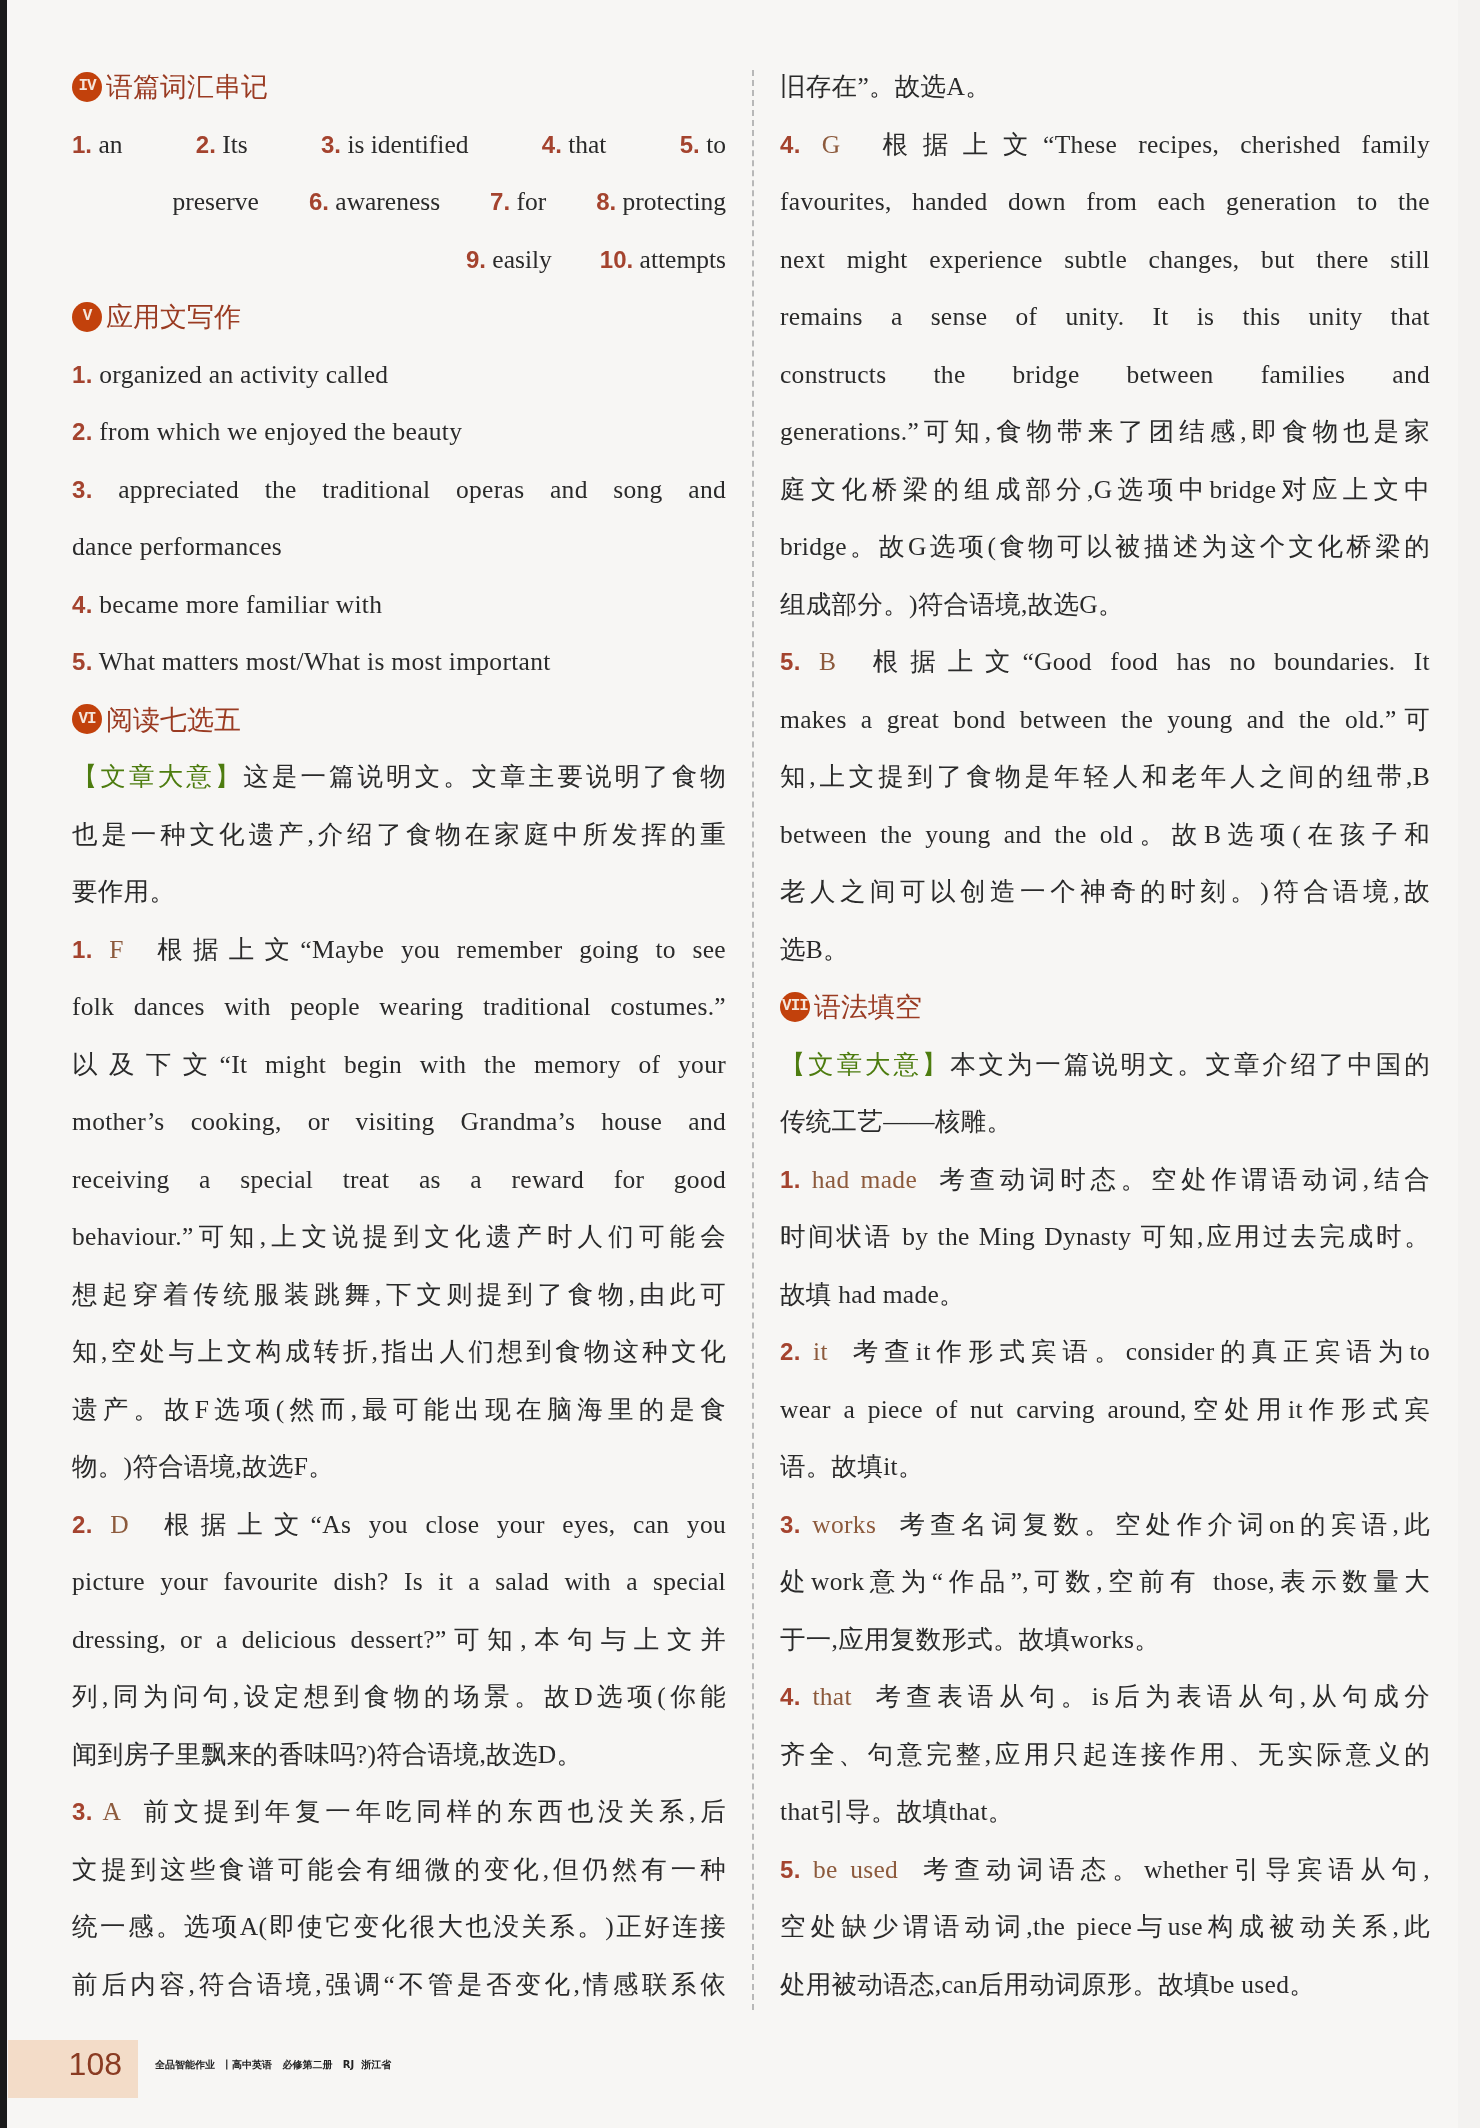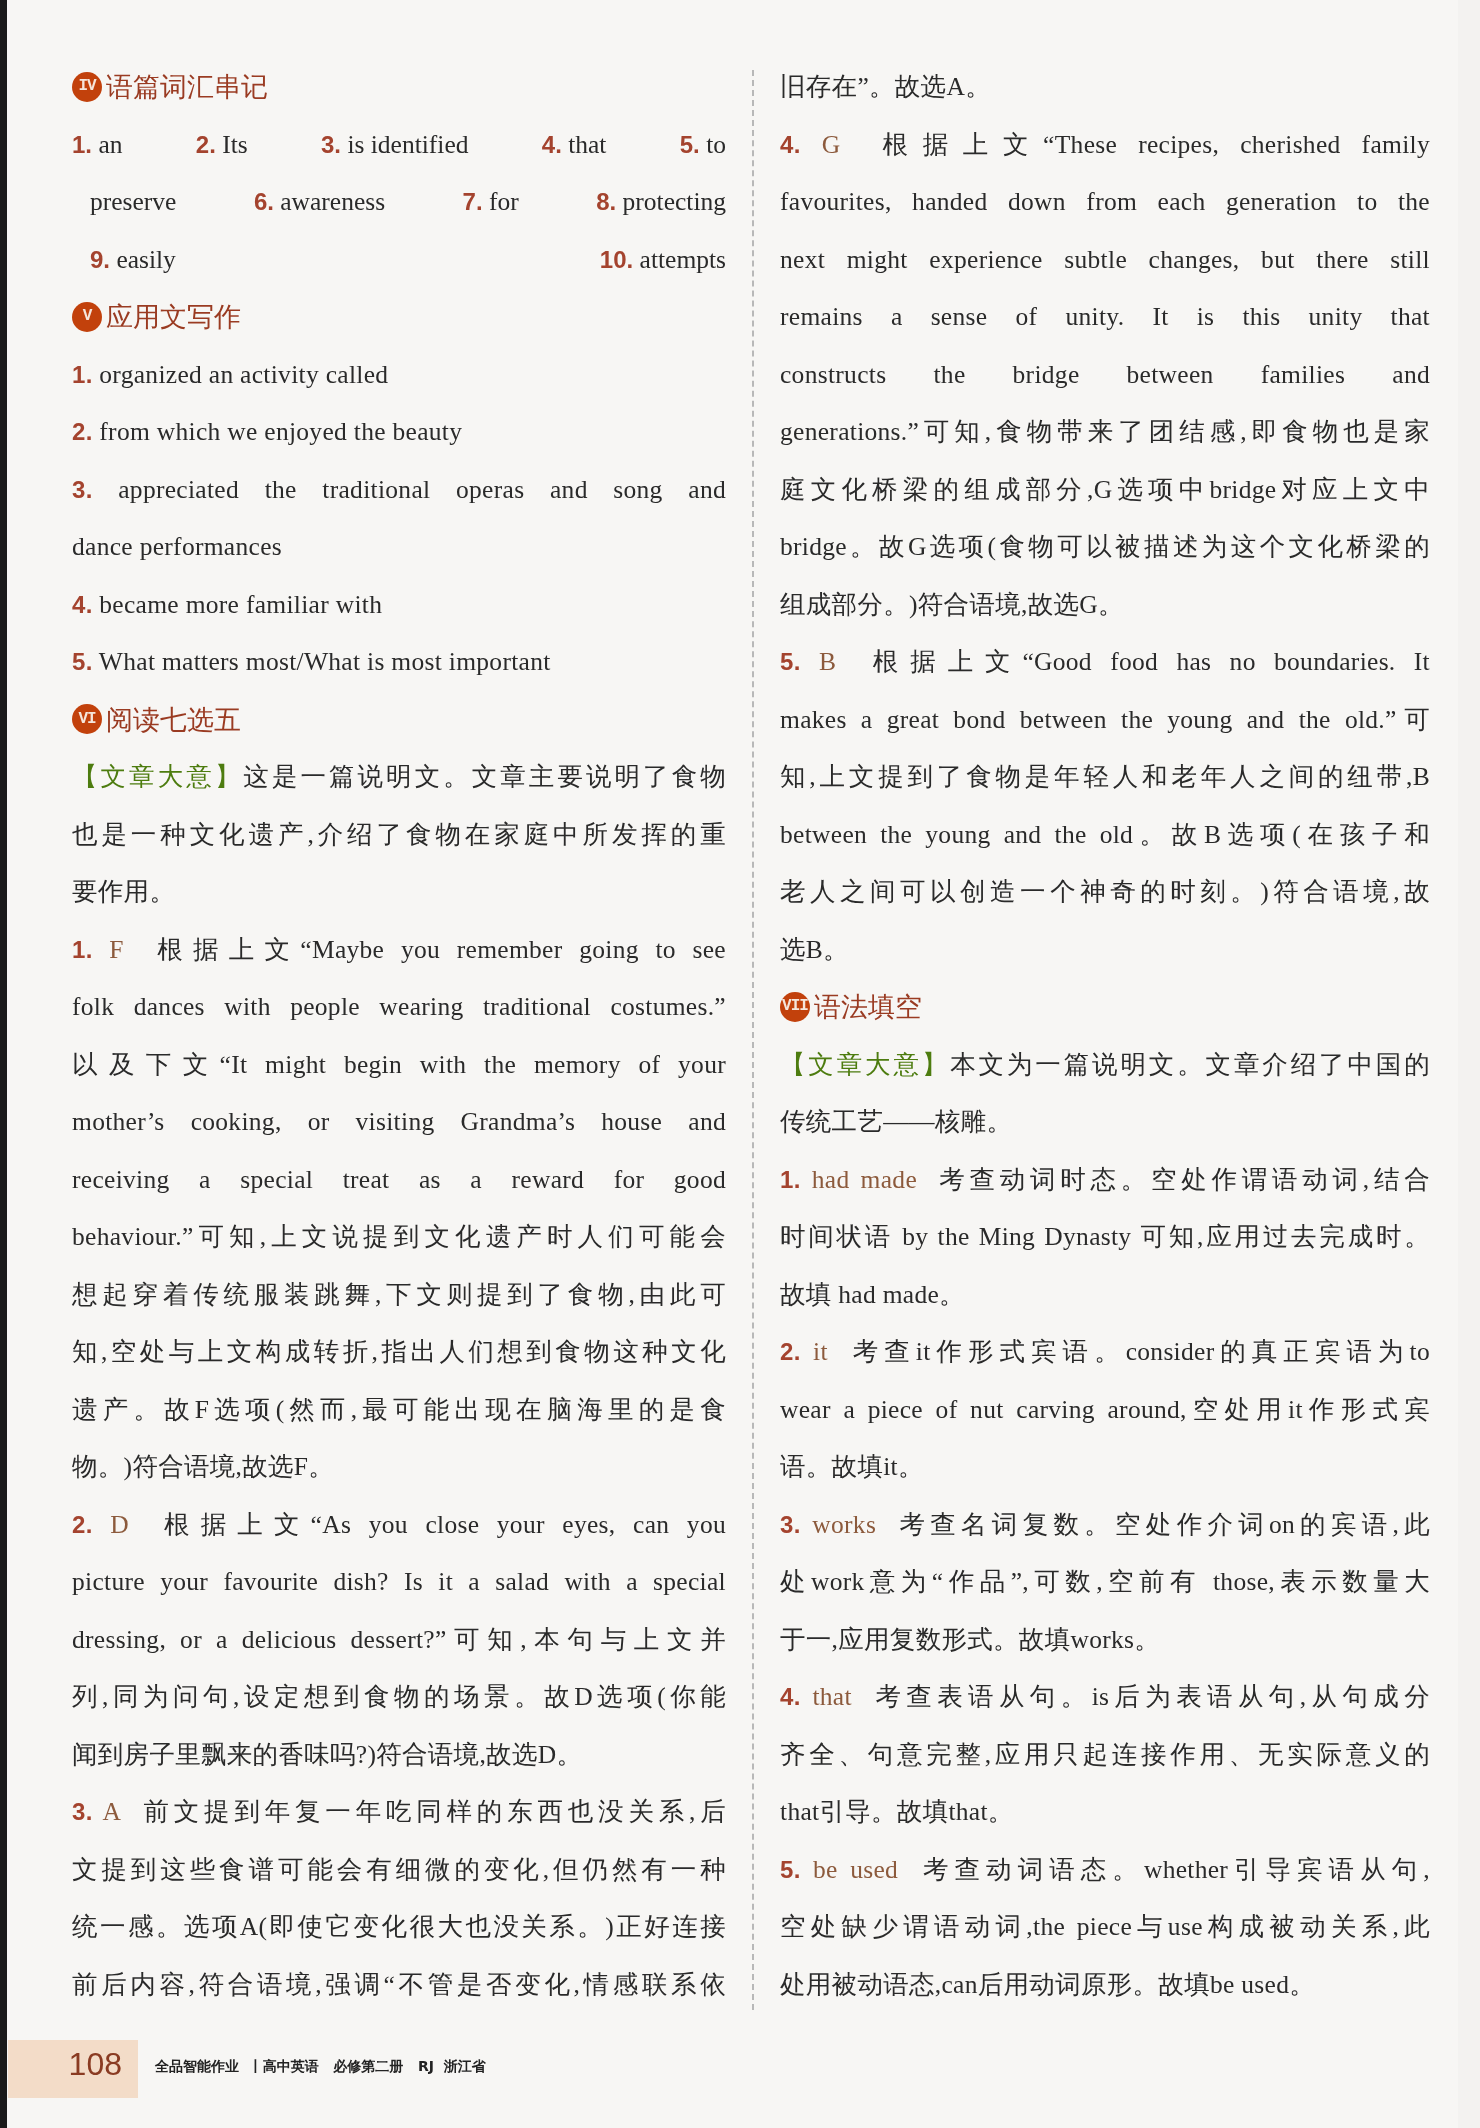--- a/index.html
+++ b/index.html
@@ -29,26 +29,26 @@
   .tag { color: #4d7c0f; }
 
   .sec-head { height: 57.5px; line-height: 57.5px; font-size: 27px; color: #9a3b22;
     font-family: "DejaVu Sans", "Liberation Sans", sans-serif; display: flex; align-items: center; }
   .badge { display: inline-flex; align-items: center; justify-content: center;
     width: 30px; height: 30px; border-radius: 50%; background: #c2410c; color: #f5e6dc;
     font-family: Liberation Mono, monospace; font-size: 16px; font-weight: bold; margin-right: 4px;
     letter-spacing: -1px; }
 
   .vocab-row { display: flex; justify-content: space-between; font-size: 25.5px; height: 57.5px; line-height: 57.5px; white-space: nowrap; }
-  .vocab-row.left { justify-content: space-between; gap: 48px; margin-left: 18px; }
+  .vocab-row.left { justify-content: flex-end; gap: 48px; margin-left: 18px; }
 
   .footer { position: absolute; left: 0; top: 2040px; height: 60px; width: 1480px; padding-left: 28px; }
   .page-num-box { position: absolute; left: 8px; top: 0; width: 130px; height: 58px; background: #f3dcc8; }
   .page-num { position: absolute; right: 16px; top: 6px; font-family: "Liberation Sans", sans-serif; font-size: 32px; color: #8a3b22; }
-  .footer-text { position: absolute; left: 155px; top: 18px; font-family: "DejaVu Sans", sans-serif; font-size: 14px; font-weight: bold; color: #222; white-space: pre; }
+  .footer-text { position: absolute; left: 155px; top: 18px; font-family: "DejaVu Sans", sans-serif; font-size: 10px; font-weight: bold; color: #222; white-space: pre; }
 </style>
 </head>
 <body>
 
 <div class="edge-strip"></div>
 <div class="right-edge"></div>
 
 <div class="page">
 
   <div class="col col-left">

